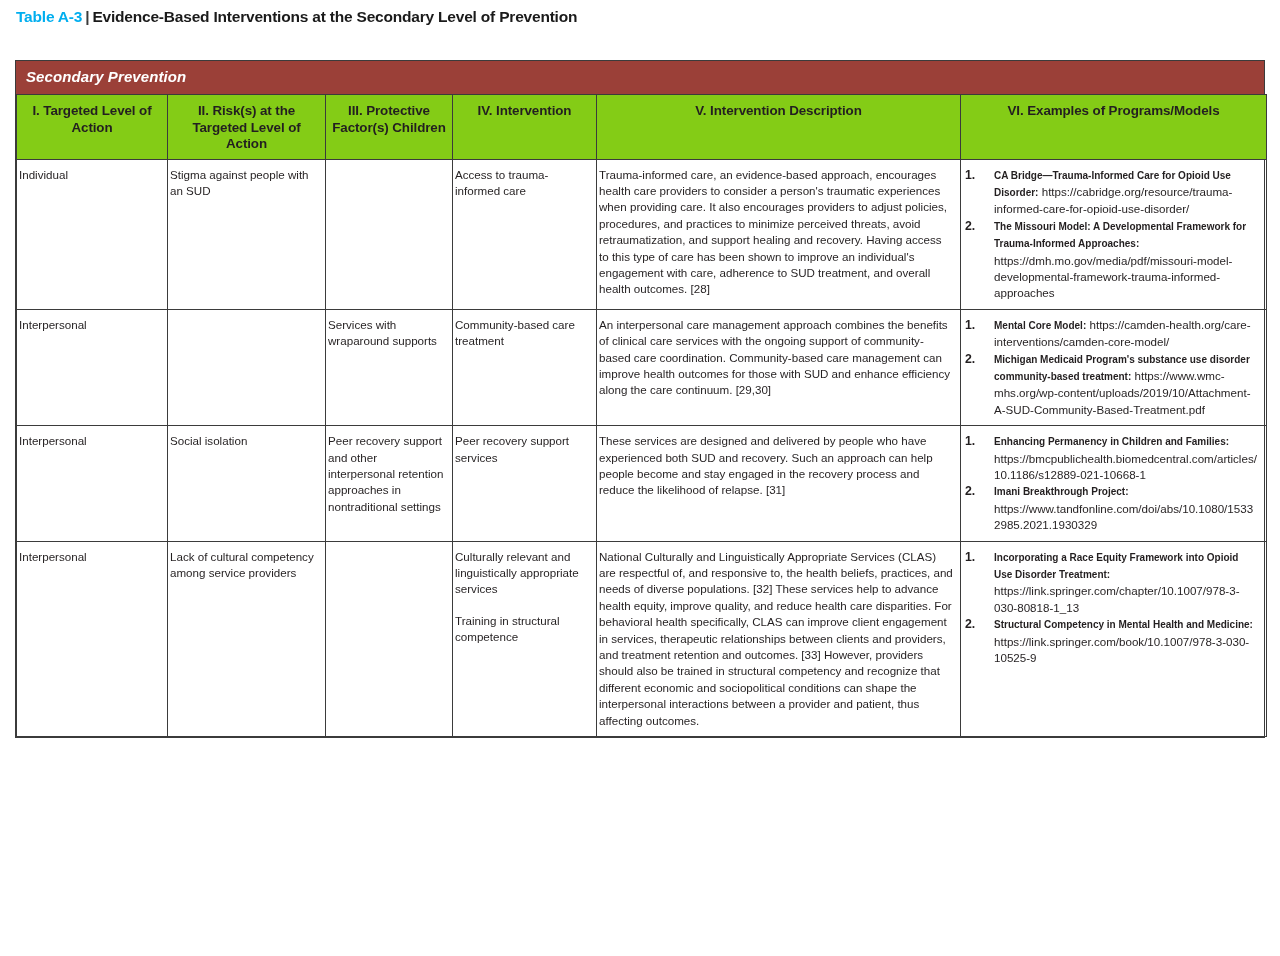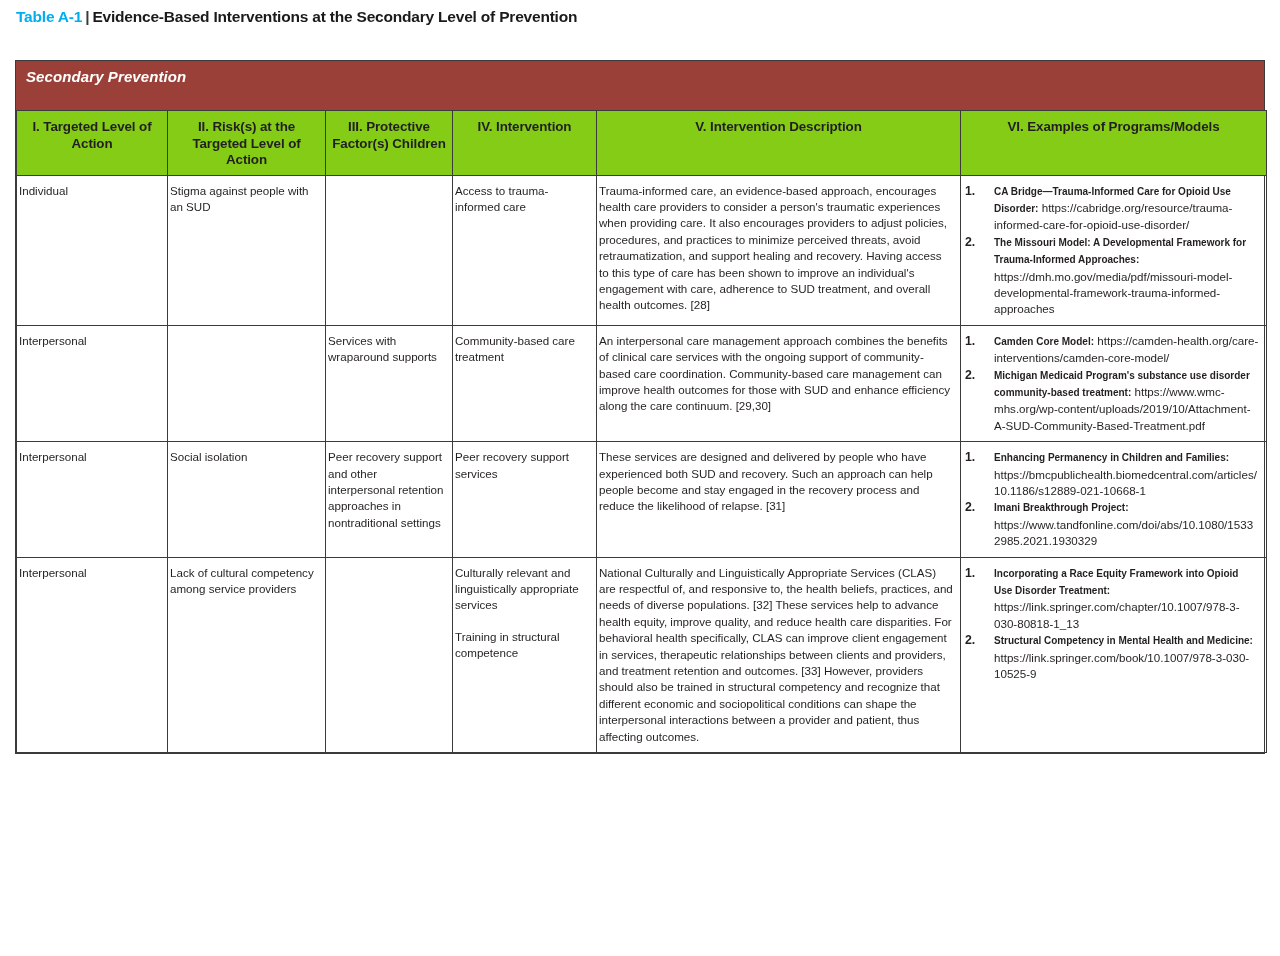--- a/index.html
+++ b/index.html
@@ -52,21 +52,21 @@
 
   .band {
     background: #9B4038;
     color: #ffffff;
     font-style: italic;
     font-weight: bold;
     font-size: 15px;
     padding: 7px 10px 8px 10px;
     letter-spacing: 0.1px;
     box-sizing: border-box;
-    height: 49px;
+    height: 33px;
     line-height: 18px;
   }
 
   table.grid {
     border-collapse: collapse;
     table-layout: fixed;
     width: 100%;
     font-size: 11.6px;
   }
   table.grid th, table.grid td {
@@ -128,21 +128,21 @@
   }
   ol.examples .ex-url {
     font-weight: normal;
     font-size: 11.6px;
   }
 </style>
 </head>
 <body>
 
 <div class="caption">
-  <span class="tbl-num">Table A-1</span><span class="sep">|</span><span class="tbl-title">Evidence-Based Interventions at the Secondary Level of Prevention</span>
+  <span class="tbl-num">Table A-3</span><span class="sep">|</span><span class="tbl-title">Evidence-Based Interventions at the Secondary Level of Prevention</span>
 </div>
 
 <div class="table-wrap">
 
   <div class="band">Secondary Prevention</div>
 
   <table class="grid">
     <colgroup>
       <col class="c1">
         <col class="c2">
@@ -180,21 +180,21 @@
         <tr>
           <td>Interpersonal</td>
           <td></td>
           <td>Services with wraparound supports</td>
           <td>
             <span class="cell-txt">Community-based care treatment</span>
           </td>
           <td>An interpersonal care management approach combines the benefits of clinical care services with the ongoing support of community-based care coordination. Community-based care management can improve health outcomes for those with SUD and enhance efficiency along the care continuum. [29,30]</td>
           <td>
             <ol class="examples">
-              <li><span class="ex-name">Camden Core Model:</span> <span class="ex-url">https://camden-health.org/care-interventions/camden-core-model/</span></li>
+              <li><span class="ex-name">Mental Core Model:</span> <span class="ex-url">https://camden-health.org/care-interventions/camden-core-model/</span></li>
               <li><span class="ex-name">Michigan Medicaid Program's substance use disorder community-based treatment:</span> <span class="ex-url">https://www.wmc-mhs.org/wp-content/uploads/2019/10/Attachment-A-SUD-Community-Based-Treatment.pdf</span></li>
             </ol>
           </td>
         </tr>
         <tr>
           <td>Interpersonal</td>
           <td>Social isolation</td>
           <td>Peer recovery support and other interpersonal retention approaches in nontraditional settings</td>
           <td>
             <span class="cell-txt">Peer recovery support services</span>

